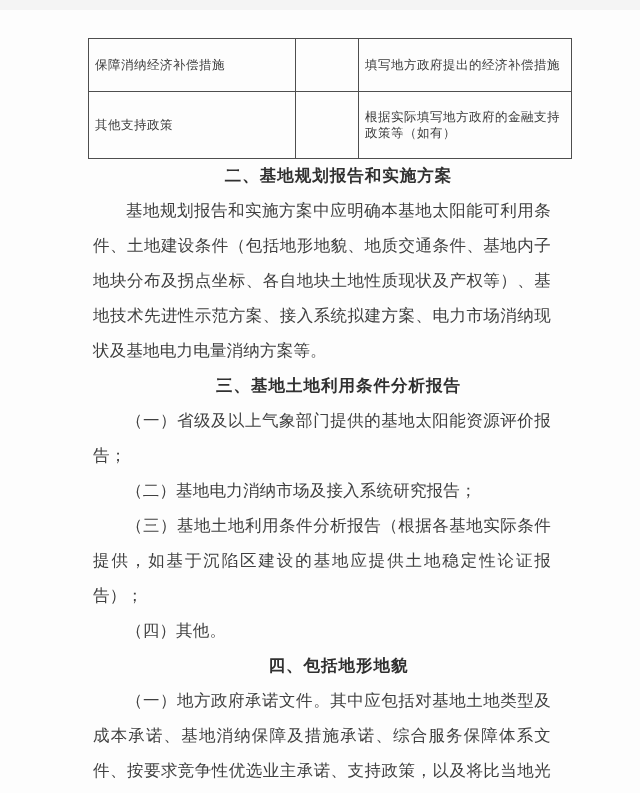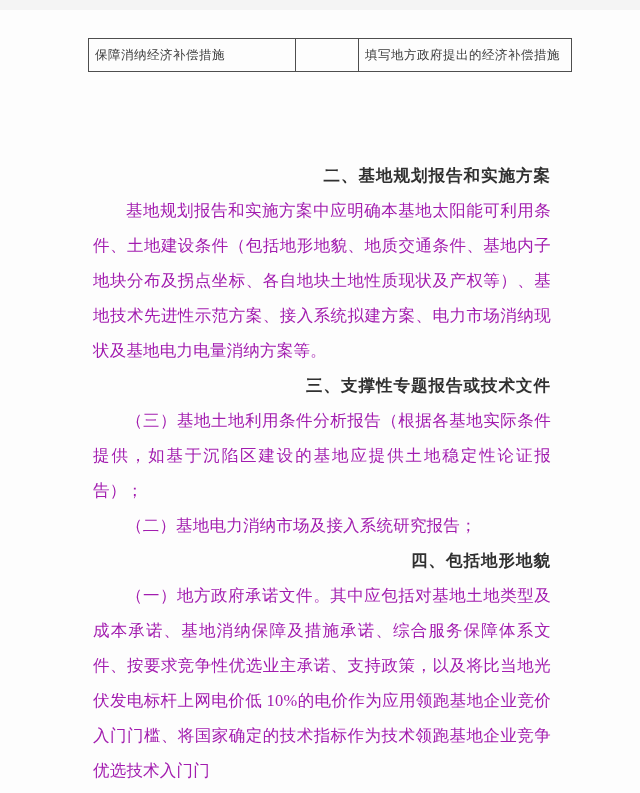--- a/index.html
+++ b/index.html
@@ -31,21 +31,21 @@
     left: 88px;
     width: 460px;
     border-collapse: collapse;
     table-layout: fixed;
     font-size: 12.5px;
     line-height: 16px;
     color: #3a3a3a;
   }
   table.req-table td {
     border: 1px solid #4e4e4e;
-    padding: 7px 6px;
+    padding: 17px 6px;
     vertical-align: middle;
     letter-spacing: 0.5px;
   }
   td.col-item  { width: 194px; }
   td.col-blank { width: 50px; }
   td.col-note  { width: 200px; }
   tr.row-1 td { height: 18px; }
   tr.row-2 td { height: 30px; }
   tr.row-3 td { height: 33px; }
   tr.row-4 td { height: 31px; }
@@ -57,49 +57,56 @@
     left: 93px;
     width: 458px;
   }
   .doc-body p {
     margin: 0;
     font-size: 16.5px;
     line-height: 35px;
     text-align: justify;
     text-indent: 33px;
     letter-spacing: 0.2px;
-    color: #a21caf;
+    color: #404040;
   }
   .doc-body p.heading {
     font-weight: bold;
-    text-align: right;
+    text-align: center;
     color: #303030;
     letter-spacing: 1px;
   }
 </style>
 </head>
 <body>
 
 <div class="page">
   <div class="scan-band"></div>
 
   <table class="req-table">
     <tbody>
         <tr class="row-1">
       <td class="col-item">保障消纳经济补偿措施</td>
       <td class="col-blank"></td>
       <td class="col-note">填写地方政府提出的经济补偿措施</td>
     </tr>
+    <tr class="row-4">
+      <td class="col-item">其他支持政策</td>
+      <td class="col-blank"></td>
+      <td class="col-note">根据实际填写地方政府的金融支持政策等（如有）</td>
+    </tr>
   </tbody>
     </table>
 
   <div class="doc-body">
     <p class="heading">二、基地规划报告和实施方案</p>
     <p>基地规划报告和实施方案中应明确本基地太阳能可利用条件、土地建设条件（包括地形地貌、地质交通条件、基地内子地块分布及拐点坐标、各自地块土地性质现状及产权等）、基地技术先进性示范方案、接入系统拟建方案、电力市场消纳现状及基地电力电量消纳方案等。</p>
 
-    <p class="heading">三、支撑性专题报告或技术文件</p>
+    <p class="heading">三、基地土地利用条件分析报告</p>
+    <p>（一）省级及以上气象部门提供的基地太阳能资源评价报告；</p>
+    <p>（二）基地电力消纳市场及接入系统研究报告；</p>
     <p>（三）基地土地利用条件分析报告（根据各基地实际条件提供，如基于沉陷区建设的基地应提供土地稳定性论证报告）；</p>
-    <p>（二）基地电力消纳市场及接入系统研究报告；</p>
+    <p>（四）其他。</p>
 
     <p class="heading">四、包括地形地貌</p>
     <p>（一）地方政府承诺文件。其中应包括对基地土地类型及成本承诺、基地消纳保障及措施承诺、综合服务保障体系文件、按要求竞争性优选业主承诺、支持政策，以及将比当地光伏发电标杆上网电价低 10%的电价作为应用领跑基地企业竞价入门门槛、将国家确定的技术指标作为技术领跑基地企业竞争优选技术入门门</p>
   </div>
 </div>
 
 </body></html>

